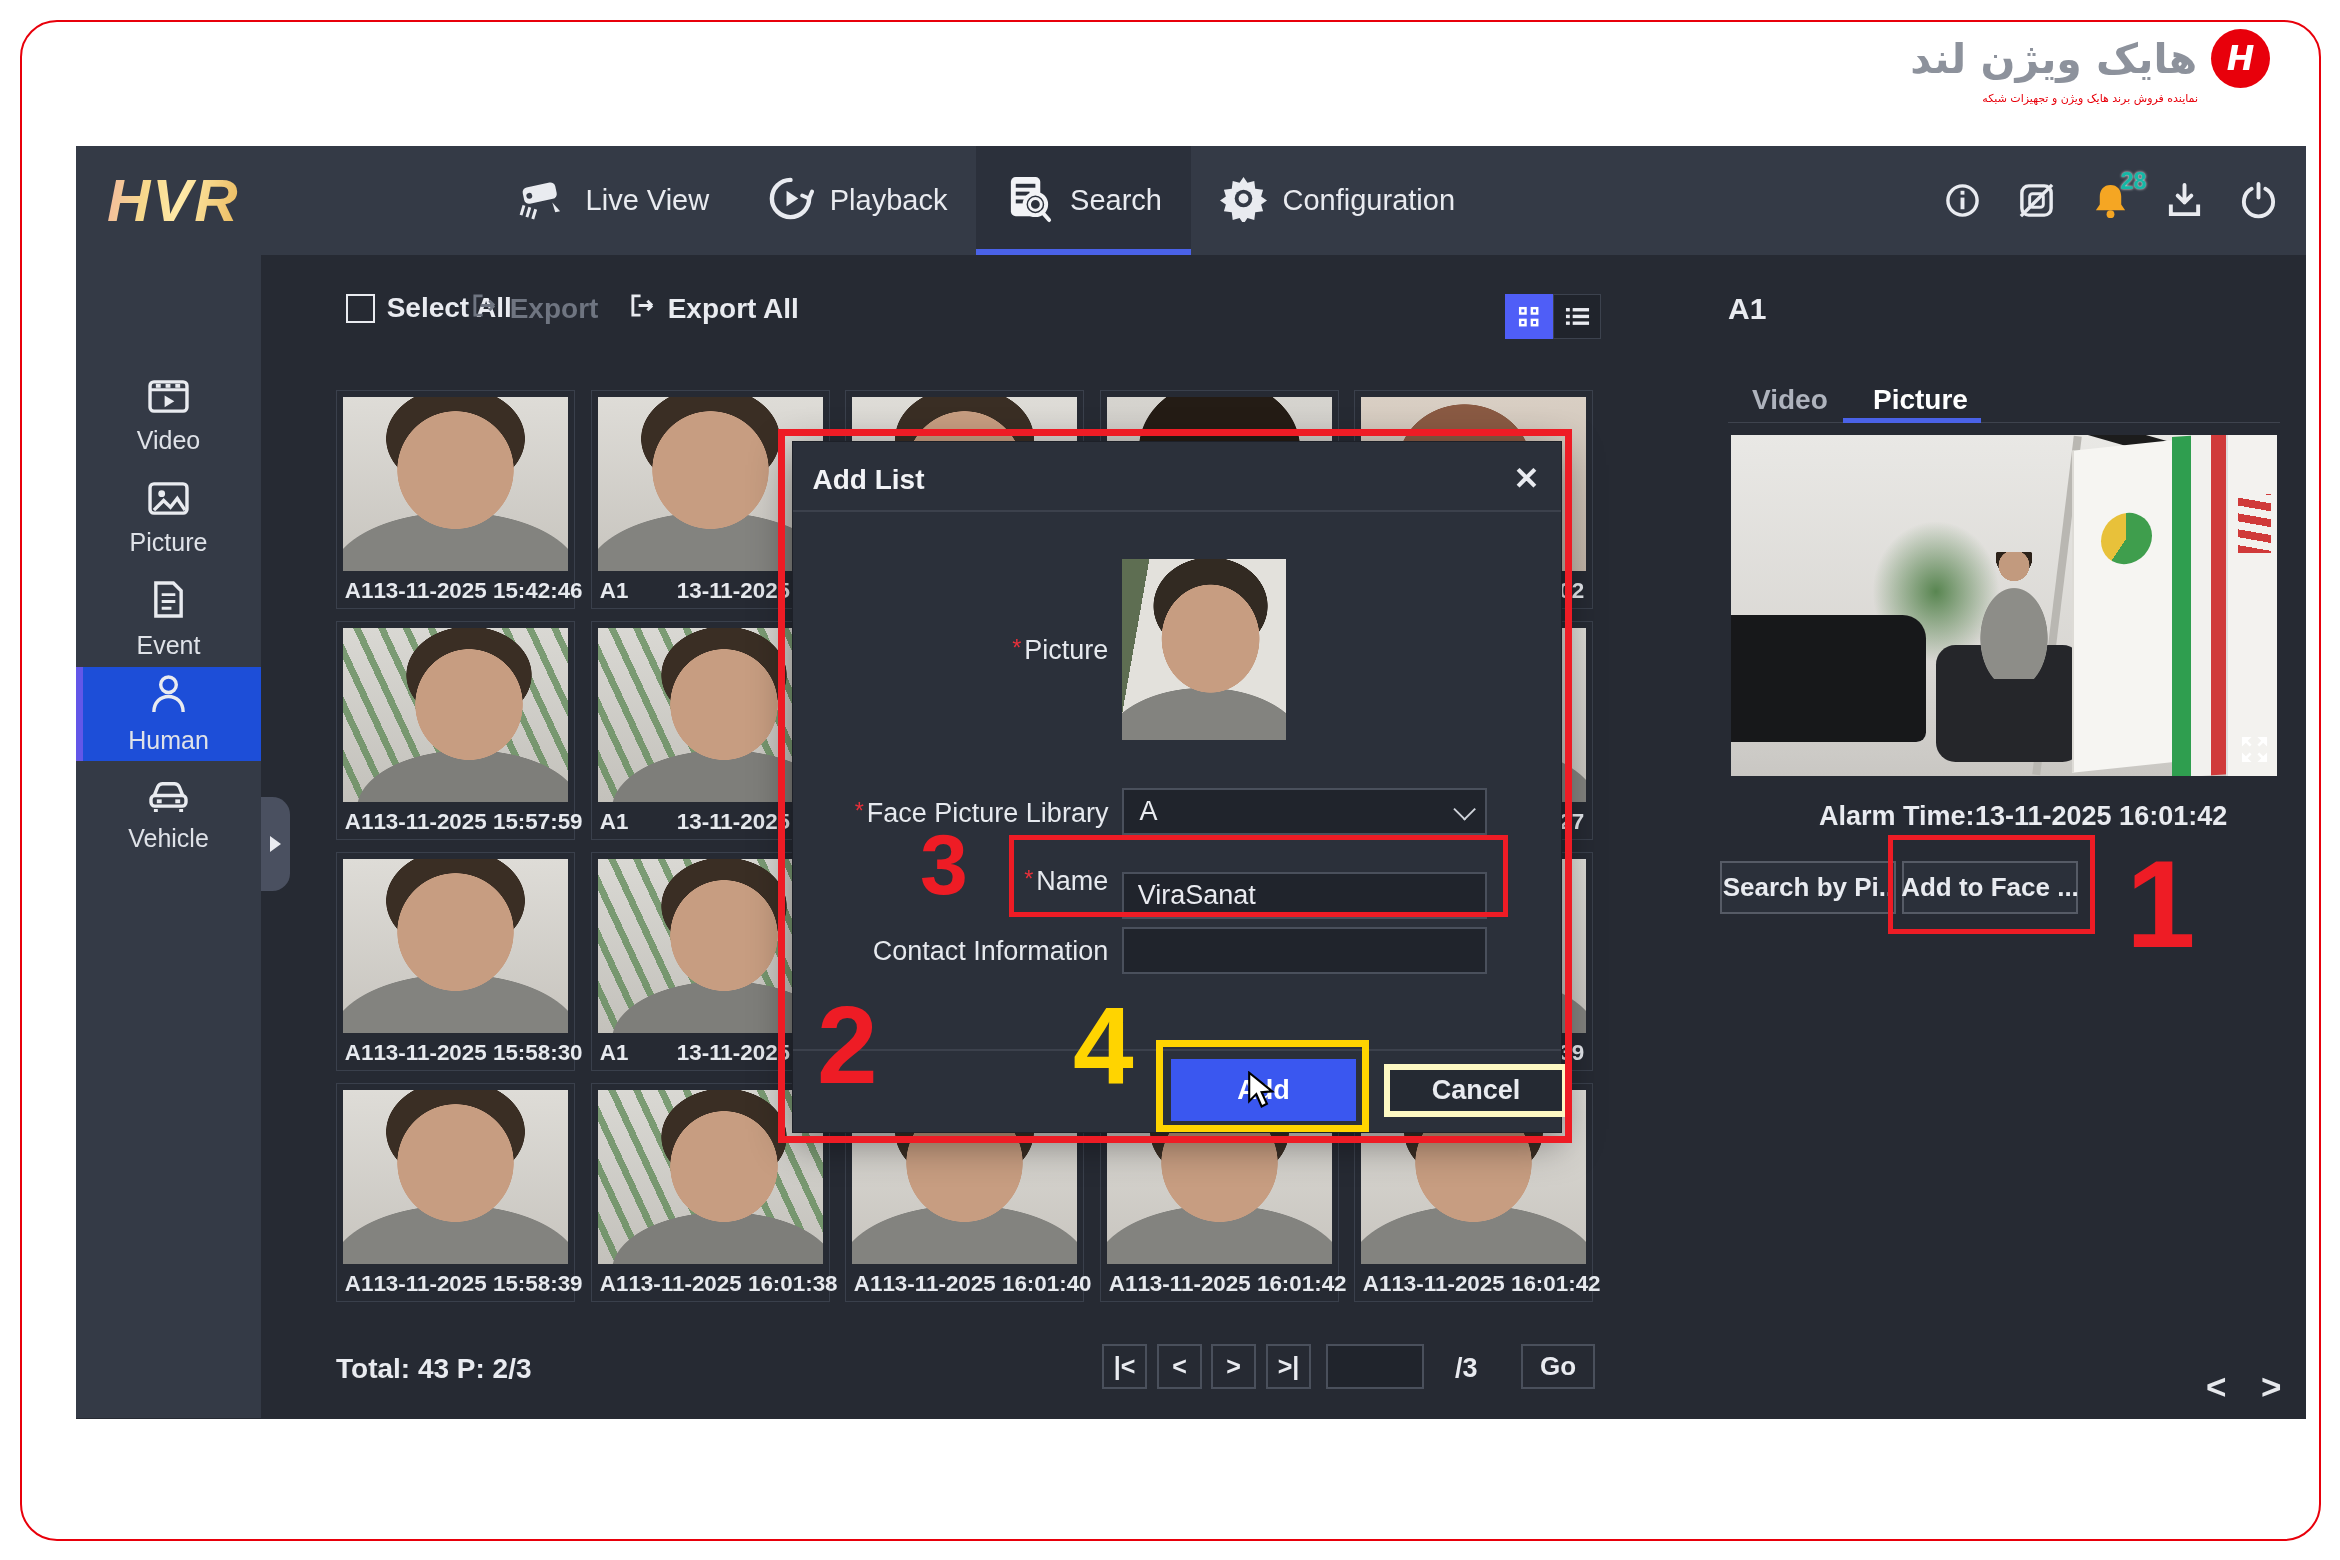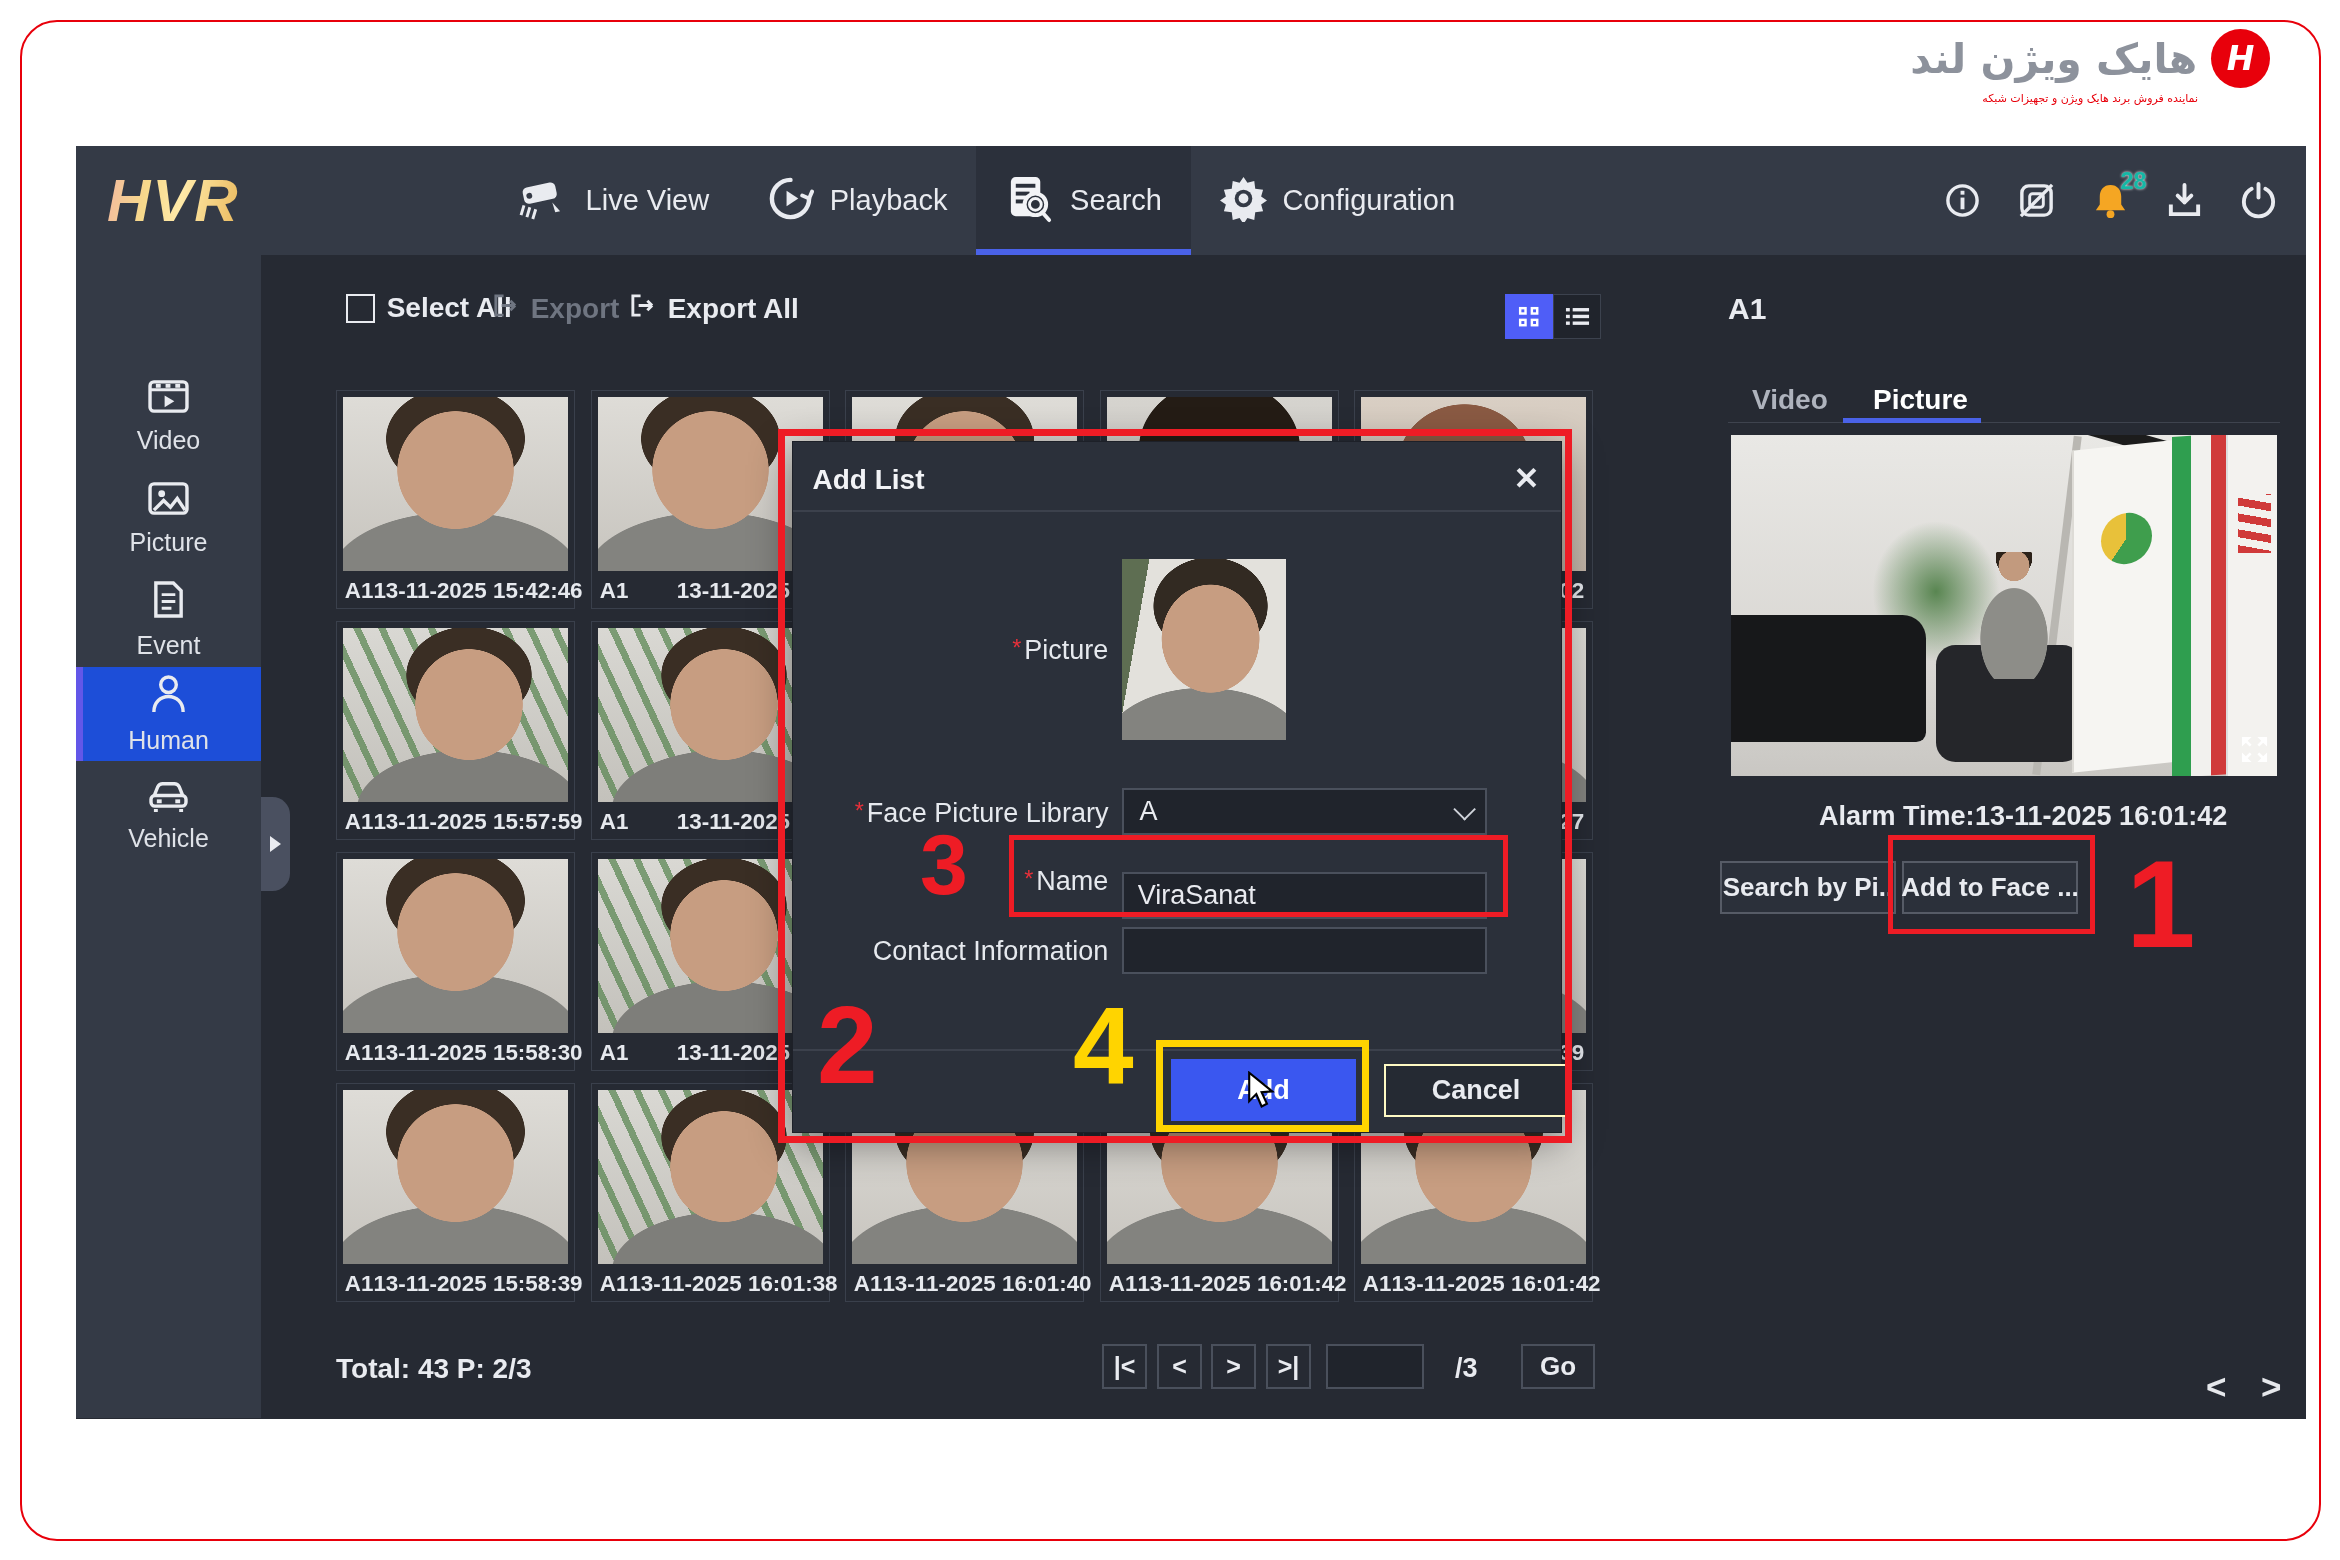--- a/index.html
+++ b/index.html
@@ -138,21 +138,21 @@
   .m-select{position:absolute;left:329px;top:346px;width:365px;height:47px;background:#20242c;
     border:2px solid #4a505c;box-sizing:border-box;display:flex;align-items:center;font-size:27px;padding:0 15.6px;}
   .m-select .chev{margin-left:auto;width:13.7px;height:13.7px;border-right:2.9px solid #cfd3da;
     border-bottom:2.9px solid #cfd3da;transform:rotate(45deg) translateY(-3.9px);}
   .m-input{position:absolute;left:329px;width:365px;height:47px;background:#20242c;border:2px solid #4a505c;
     box-sizing:border-box;color:#e9ebf0;font-size:27px;padding:0 13.7px;font-family:"Liberation Sans",sans-serif;}
   .m-divider2{position:absolute;left:0;top:607px;width:100%;height:2px;background:#3c414c;}
   .m-add{position:absolute;left:378px;top:617px;width:185px;height:62px;background:#3a57f0;color:#fff;
     border:none;font-size:27px;font-weight:bold;font-family:"Liberation Sans",sans-serif;}
   .m-cancel{position:absolute;left:591px;top:622px;width:184px;height:53px;background:#252a33;color:#e9ebf0;
-    border:2px solid #fef9c3;font-size:27px;font-weight:bold;box-sizing:border-box;
+    border:6px solid #fef9c3;font-size:27px;font-weight:bold;box-sizing:border-box;
     display:flex;align-items:center;justify-content:center;}
   
   .ann{z-index:30;pointer-events:none;}
   .redbox{position:absolute;border:5.9px solid #ee1c25;box-sizing:border-box;}
   .yellowbox{position:absolute;border:7.8px solid #ffd400;box-sizing:border-box;}
   .num{position:absolute;color:#ee1c25;font-weight:bold;line-height:1;}
   .num.yellow{color:#ffd400;}
 </style>
 </head>
 <body>
@@ -315,21 +315,21 @@
     </div>
   </div>
   <div class="handle">
     <div class="handle-arrow"></div>
   </div>
 
   <div class="tb-item" style="left:270px;">
     <span class="cbx"></span>
     <span>Select All</span>
   </div>
-  <div class="tb-item dim" style="left:416px;">
+  <div class="tb-item dim" style="left:395px;">
     <span>
       <svg width="27" height="27" viewBox="0 0 28 28" fill="none">
         <path d="M12 4 H4 v20 h8 M10 14 h14 m0 0 l-5 -5 m5 5 l-5 5" stroke="#6f7581" stroke-width="3"></path>
       </svg>
     </span>
     <span>Export</span>
   </div>
   <div class="tb-item" style="left:553px;">
     <span>
       <svg width="27" height="27" viewBox="0 0 28 28" fill="none">

